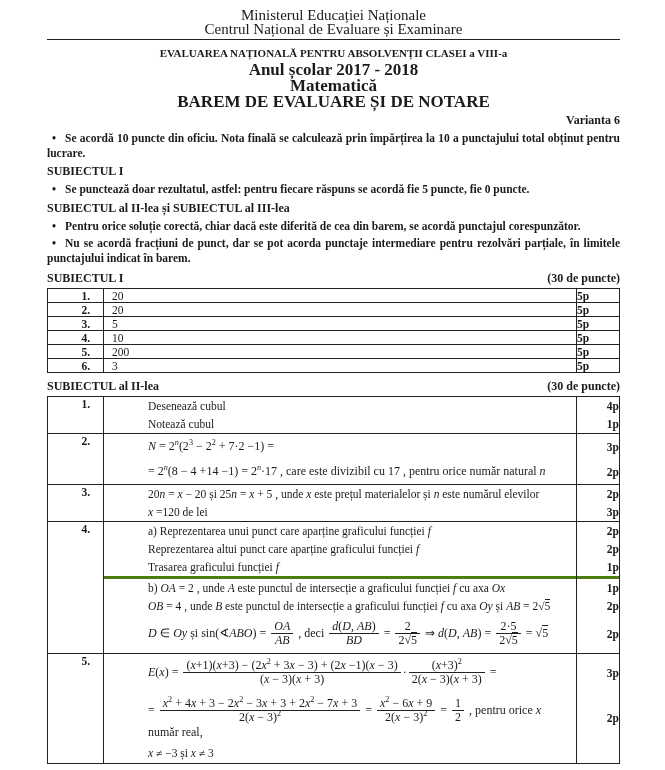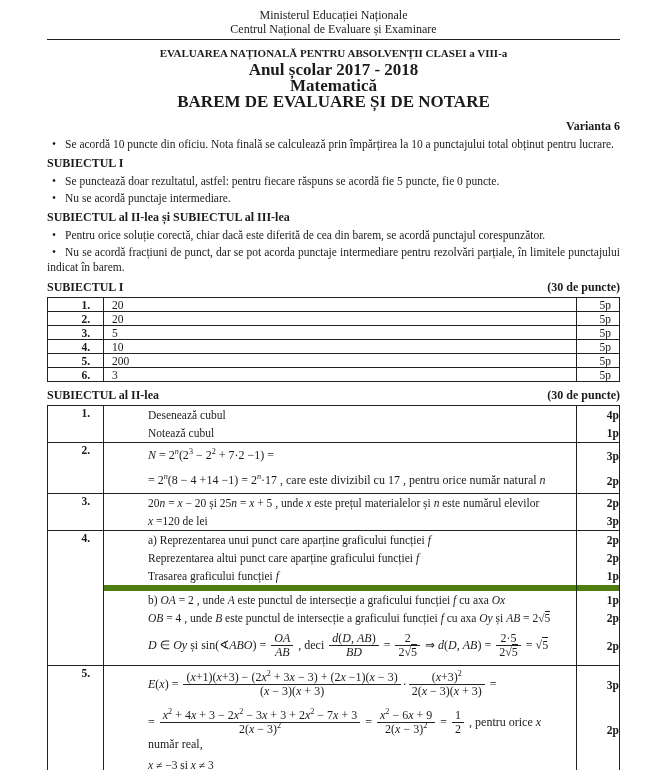--- a/index.html
+++ b/index.html
@@ -1,39 +1,39 @@
 <!DOCTYPE html>
 <html><head>
 <meta charset="utf-8">
 <style>
   html,body{margin:0;padding:0;background:#fff;}
   .page{
     width:665px;height:770px;box-sizing:border-box;
     padding:8px 45px 0 47px;background:#fff;overflow:hidden;
     font-family:"Liberation Serif",serif;color:#1b1b1b;font-size:11.5px;
   }
-  .hdr{text-align:center;font-size:12px;line-height:14px;}
+  .hdr{text-align:center;font-size:15px;line-height:14px;}
   .rule{height:0;border-bottom:1.4px solid #222;margin:3px 0 2px 0;}
   .title-main{text-align:center;font-weight:bold;font-size:11px;line-height:17px;margin-top:5px;}
   .title-sub{text-align:center;font-weight:bold;font-size:17px;line-height:16px;}
-  .variant{text-align:right;font-weight:bold;font-size:12px;line-height:16px;margin-top:8px;}
-  .bpar{font-weight:normal;text-align:justify;line-height:14.5px;margin-top:3px;}
+  .variant{text-align:right;font-weight:bold;font-size:12px;line-height:16px;margin-top:2px;}
+  .bpar{font-weight:bold;text-align:justify;line-height:14.5px;margin-top:3px;}
   .bdot{display:inline-block;margin:0 9px 0 5px;}
   .shead{font-weight:bold;font-size:12px;line-height:15px;margin-top:4px;}
   .theadrow{display:flex;justify-content:space-between;font-weight:bold;font-size:12px;line-height:15px;margin-top:6px;margin-bottom:2px;}
   .tbl{border:1.4px solid #222;}
   .trow{display:flex;border-top:1px solid #222;}
   .trow:first-child{border-top:none;}
   .tnum{flex:0 0 56px;width:56px;box-sizing:border-box;border-right:1px solid #222;
         text-align:right;padding:1px 13px 0 0;font-weight:bold;}
   .tans{flex:1;padding:1px 4px 0 8px;border-right:1px solid #222;}
-  .tpts{flex:0 0 42px;width:42px;box-sizing:border-box;text-align:right;padding:1px 8px 0 0;font-weight:normal;}
+  .tpts{flex:0 0 42px;width:42px;box-sizing:border-box;padding:1px 8px 0 0;font-weight:bold;}
   .tarea{flex:1;position:relative;}
   .tarea::after{content:"";position:absolute;top:0;bottom:0;right:42px;border-left:1px solid #222;}
-  .tblock + .tblock{border-top:6px solid #4d7c0f;}
+  .tblock + .tblock{border-top:3px solid #4d7c0f;}
   .tline{display:flex;align-items:center;margin-left:36px;}
   .lc{flex:1;padding:1.5px 6px 1.5px 8px;line-height:15px;}
   .lp{flex:0 0 42px;width:42px;box-sizing:border-box;text-align:right;font-weight:bold;}
   .mathline .lc{padding-top:5px;padding-bottom:5px;font-size:12px;}
   .mi{font-style:italic;}
   sup{font-size:0.68em;line-height:0;}
   .frac{display:inline-block;vertical-align:middle;text-align:center;line-height:1.12;margin:0 2px;}
   .fn{display:block;padding:0 3px;}
   .fd{display:block;border-top:1px solid #222;padding:0 3px;}
   .sqrt{white-space:nowrap;}
@@ -50,21 +50,20 @@
   <div class="title-main">EVALUAREA NAȚIONALĂ PENTRU ABSOLVENȚII CLASEI a VIII-a</div>
   <div class="title-sub">Anul școlar 2017 - 2018</div>
   <div class="title-sub">Matematică</div>
   <div class="title-sub">BAREM DE EVALUARE ȘI DE NOTARE</div>
   <div class="variant">Varianta 6</div>
 
   <div id="rules">
       <div class="bpar"><span class="bdot">•</span>Se acordă 10 puncte din oficiu. Nota finală se calculează prin împărțirea la 10 a punctajului total obținut pentru lucrare.</div>
       <div class="shead">SUBIECTUL I</div>
       <div class="bpar"><span class="bdot">•</span>Se punctează doar rezultatul, astfel: pentru fiecare răspuns se acordă fie 5 puncte, fie 0 puncte.</div>
-      <div class="bpar"><span class="bdot">•</span>Nu se acordă punctaje intermediare.</div>
       <div class="shead">SUBIECTUL al II-lea și SUBIECTUL al III-lea</div>
       <div class="bpar"><span class="bdot">•</span>Pentru orice soluție corectă, chiar dacă este diferită de cea din barem, se acordă punctajul corespunzător.</div>
       <div class="bpar"><span class="bdot">•</span>Nu se acordă fracțiuni de punct, dar se pot acorda punctaje intermediare pentru rezolvări parțiale, în limitele punctajului indicat în barem.</div>
     </div>
 
   <div class="theadrow">
     <span>SUBIECTUL I</span>
     <span>(30 de puncte)</span>
   </div>
   <div class="tbl" id="t1">

